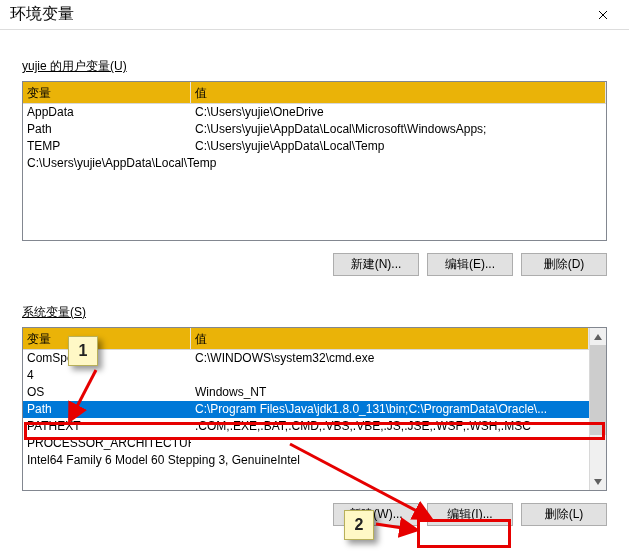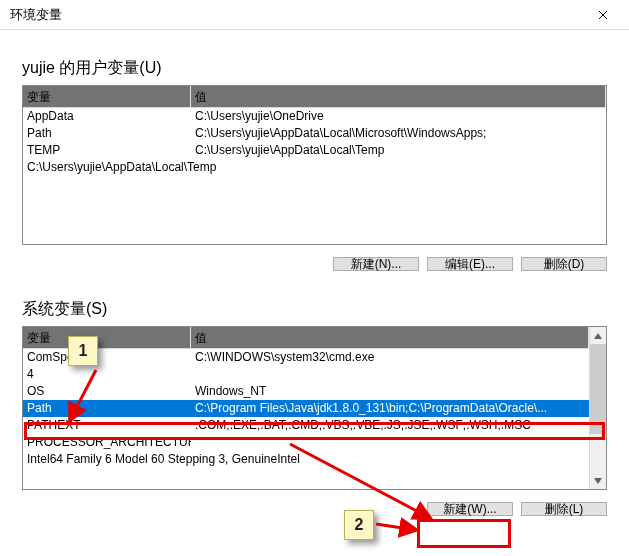--- a/index.html
+++ b/index.html
@@ -16,32 +16,33 @@
   }
 
   
   .titlebar {
     height: 30px;
     display: flex;
     align-items: center;
     padding: 0 6px 0 10px;
     border-bottom: 1px solid #ddd;
   }
-  .titlebar .title { flex: 1; font-size: 13px; }
+  .titlebar .title { flex: 1; font-size: 16px; }
   .titlebar .close-btn {
     width: 40px; height: 28px;
     display: flex; align-items: center; justify-content: center;
     font-size: 14px; color: #000;
     cursor: default;
   }
 
   
   .section-label {
     margin: 28px 0 6px 22px;
-    font-size: 16px;
+    font-size: 12px;
+    text-decoration: underline;
   }
   .section-label.sys { }
 
   
   .listbox {
     margin: 0 22px;
     border: 1px solid #828790;
     background: #fff;
     position: relative;
   }
@@ -57,21 +58,21 @@
     width: 168px;
     padding-left: 4px;
     overflow: hidden;
   }
   .lb-row .cell-right {
     flex: 1;
     padding-left: 4px;
     overflow: hidden;
     text-overflow: ellipsis;
   }
-  .lb-row.header { height: 22px; line-height: 22px; border-bottom: 1px solid #d8d8d8; background: #737373; }
+  .lb-row.header { height: 22px; line-height: 22px; border-bottom: 1px solid #d8d8d8; background: #eab308; }
   .lb-row.header .cell-left,
   .lb-row.header .cell-right {
     border-right: 1px solid #e5e5e5;
   }
   .lb-row.selected {
     background: #0078d7;
     color: #fff;
   }
 
   .user-list { height: 160px; }
@@ -100,21 +101,21 @@
 
   
   .btn-row {
     display: flex;
     justify-content: flex-end;
     gap: 8px;
     margin: 12px 22px 0 22px;
   }
   .win-btn {
     min-width: 86px;
-    height: 14px;
+    height: 23px;
     border: 1px solid #adadad;
     background: #e1e1e1;
     font-size: 12px;
     display: flex;
     align-items: center;
     justify-content: center;
     padding: 0 4px;
     cursor: default;
   }
 
@@ -232,20 +233,21 @@
         <svg width="8" height="6" viewBox="0 0 8 6">
             <path d="M0 0 L4 6 L8 0 Z"></path>
           </svg>
       </div>
     </div>
   </div>
 </div>
 
 <div class="btn-row">
   <div class="win-btn">新建(W)...</div>
+  <div class="win-btn">编辑(I)...</div>
   <div class="win-btn">删除(L)</div>
 </div>
 
 <div class="annot red-box" style="left:24px; top:422px; width:581px; height:18px;"></div>
 
 <div class="annot callout" style="left:68px; top:336px;">1</div>
 
 <div class="annot callout" style="left:344px; top:510px;">2</div>
 
 <div class="annot red-box" style="left:417px; top:519px; width:94px; height:29px;"></div>

